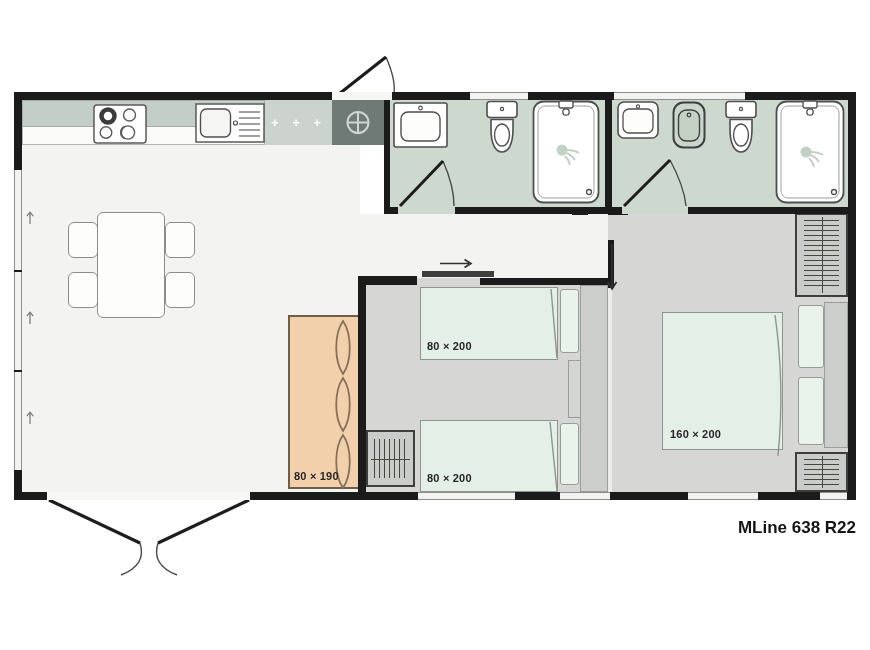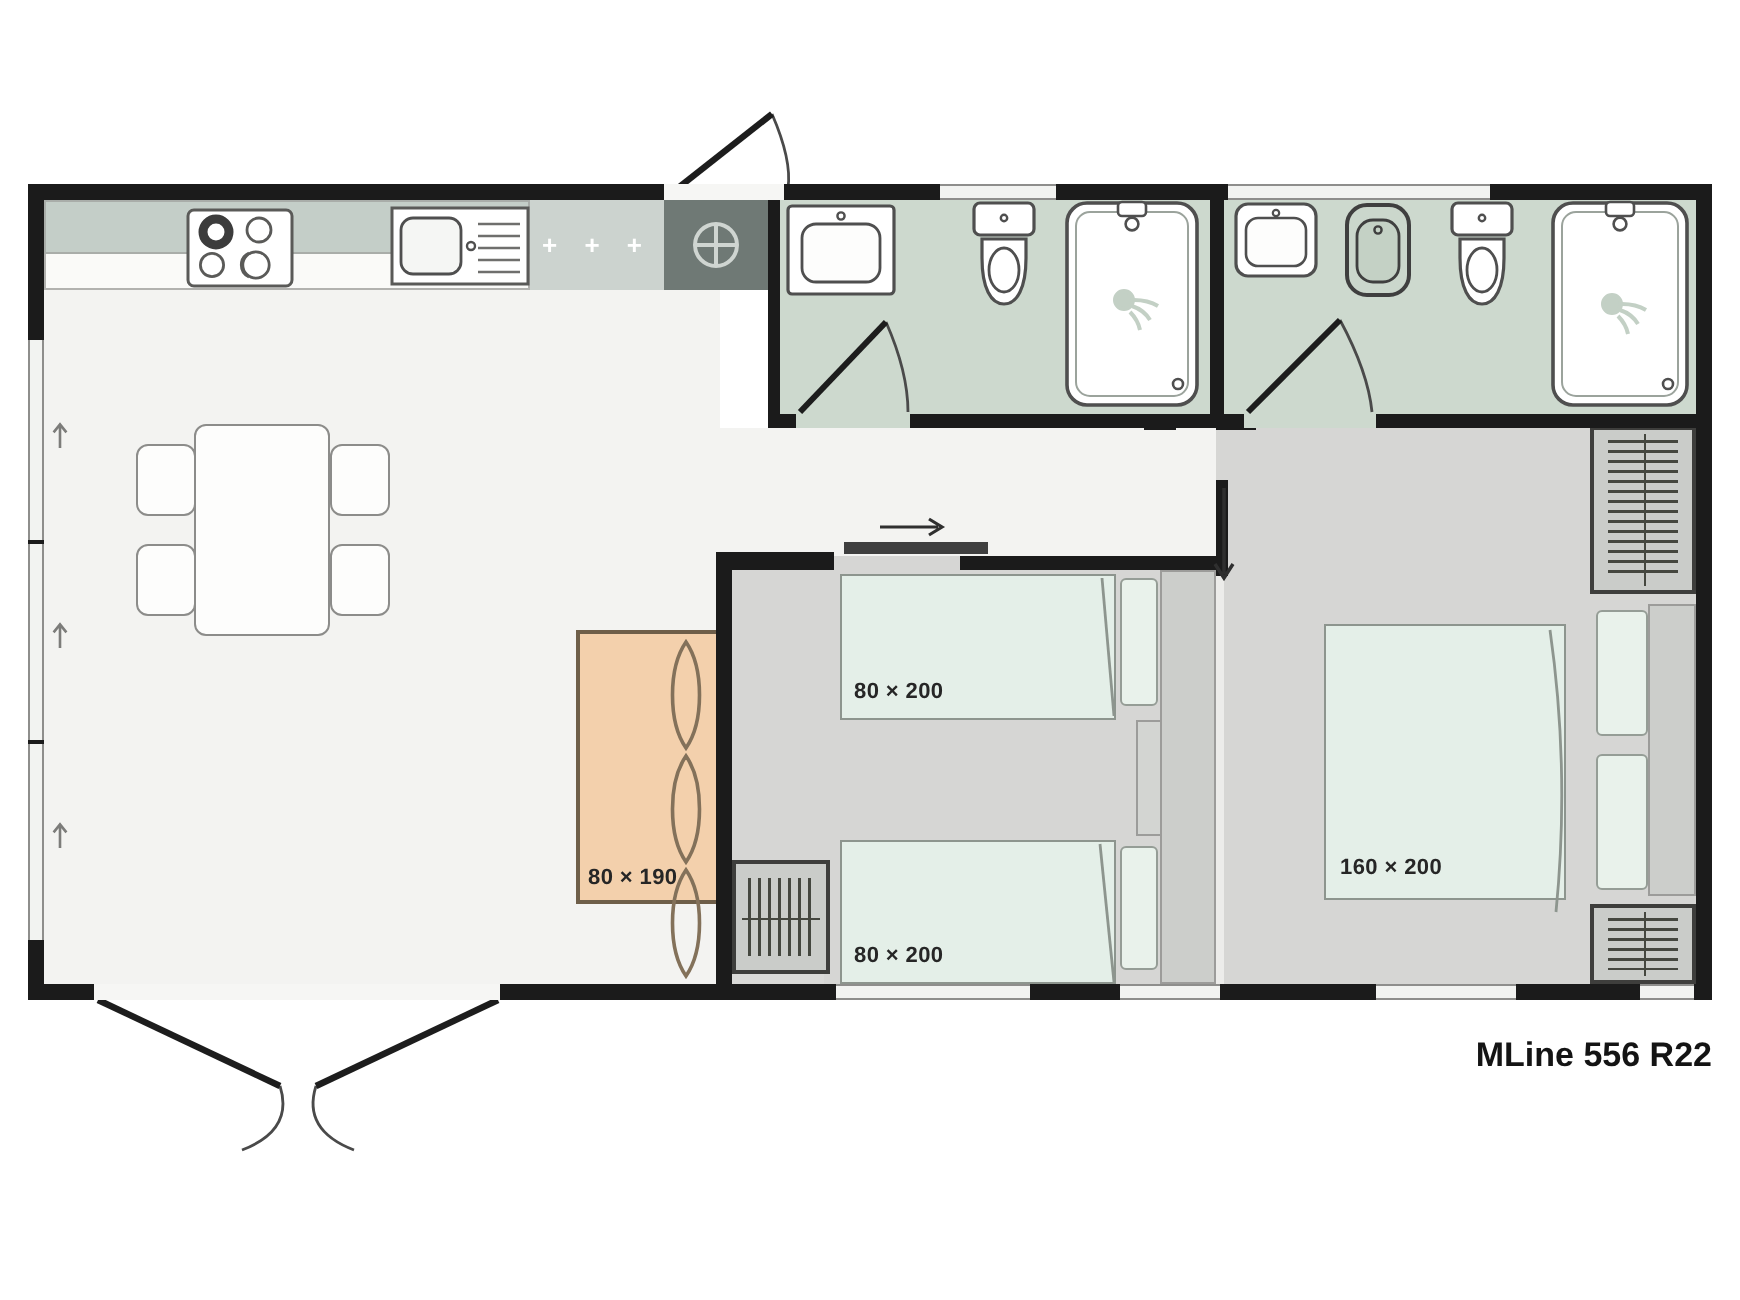--- a/index.html
+++ b/index.html
@@ -86,21 +86,21 @@
         <path d="M15.5 22.5 H36.5 M26 12 V33" stroke="#cfd5d1" stroke-width="2"></path>
       </svg>
     </div>
 
     <div class="chair" style="left:54px;top:130px;width:30px;height:36px"></div>
     <div class="chair" style="left:54px;top:180px;width:30px;height:36px"></div>
     <div class="chair" style="left:151px;top:130px;width:30px;height:36px"></div>
     <div class="chair" style="left:151px;top:180px;width:30px;height:36px"></div>
     <div class="table" style="left:83px;top:120px;width:68px;height:106px"></div>
 
-    <div class="sofa" style="left:274px;top:223px;width:72px;height:137px">
+    <div class="sofa" style="left:274px;top:223px;width:72px;height:174px">
       <svg style="position:absolute;right:-1px;top:1px" width="32" height="172">
         <g fill="none" stroke="#83715a" stroke-width="1.8">
           <path d="M16 3 C25 16 25 43 16 56 C7 43 7 16 16 3 Z"></path>
           <path d="M16 3 C25 16 25 43 16 56 C7 43 7 16 16 3 Z" transform="translate(0,57)"></path>
           <path d="M16 3 C25 16 25 43 16 56 C7 43 7 16 16 3 Z" transform="translate(0,114)"></path>
         </g>
       </svg>
       <span class="dim" style="left:4px;bottom:5px">80 × 190</span>
     </div>
 
@@ -246,14 +246,14 @@
       </svg>
     <svg style="left:11px;top:218px" width="10" height="16">
         <path d="M5 14 V3 M1.8 6.2 L5 2.2 L8.2 6.2" fill="none" stroke="#7c7c7a" stroke-width="1.3"></path>
       </svg>
     <svg style="left:11px;top:318px" width="10" height="16">
         <path d="M5 14 V3 M1.8 6.2 L5 2.2 L8.2 6.2" fill="none" stroke="#7c7c7a" stroke-width="1.3"></path>
       </svg>
 
   </div>
 
-  <div class="title">MLine 556 R22</div>
+  <div class="title">MLine 638 R22</div>
 </div>
 
 </body></html>

